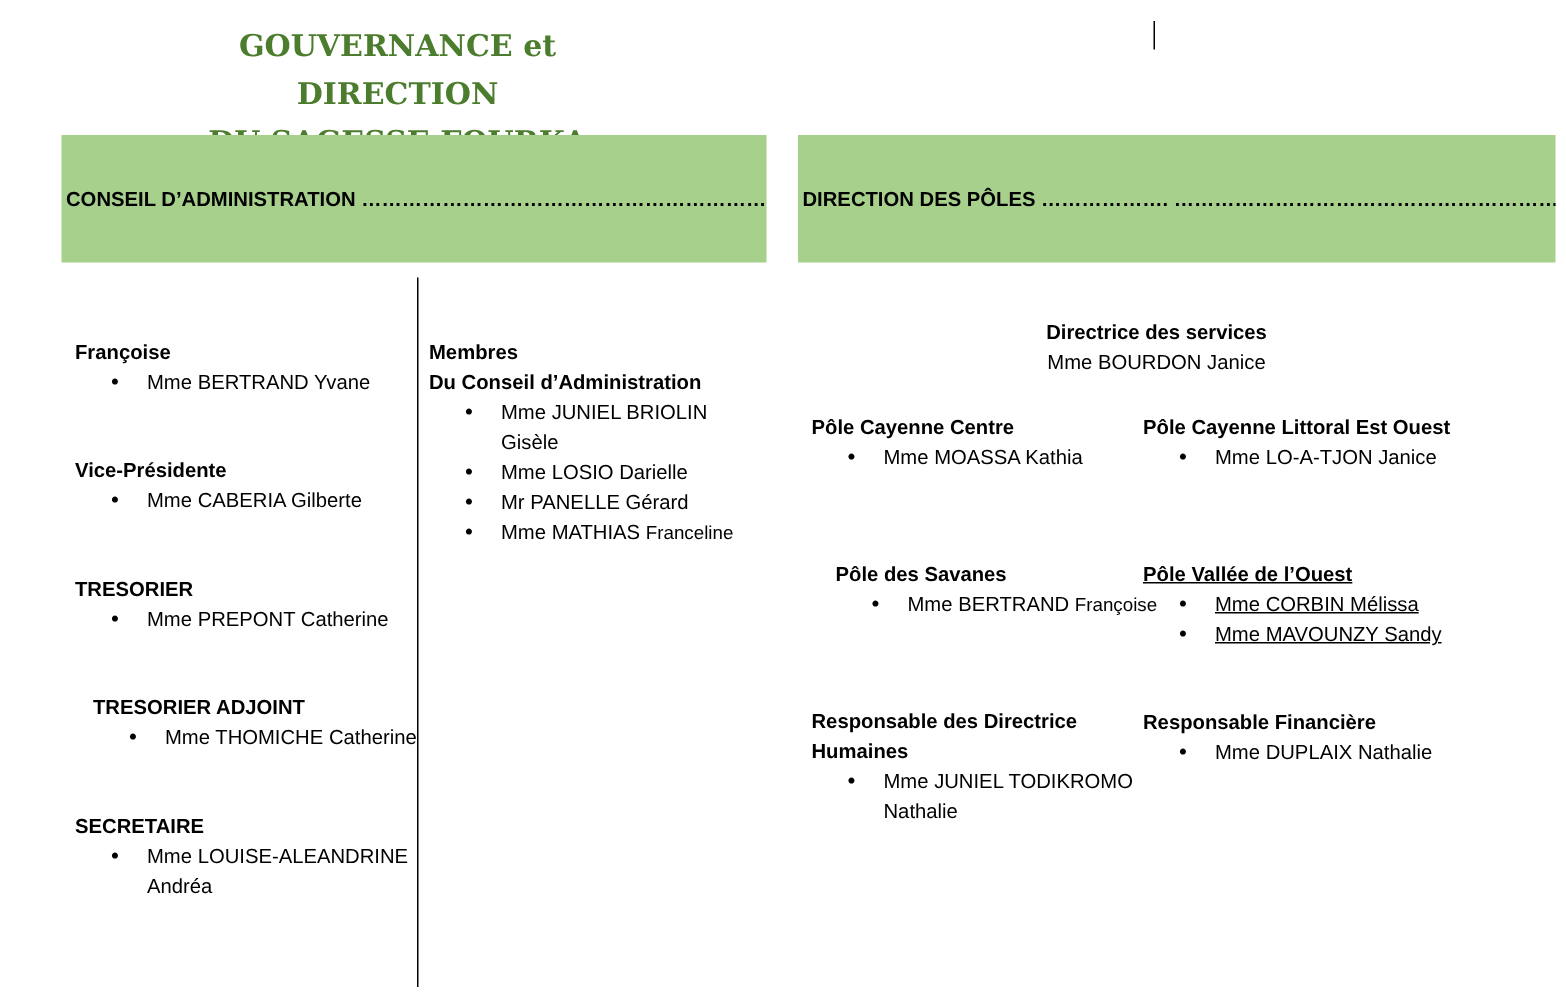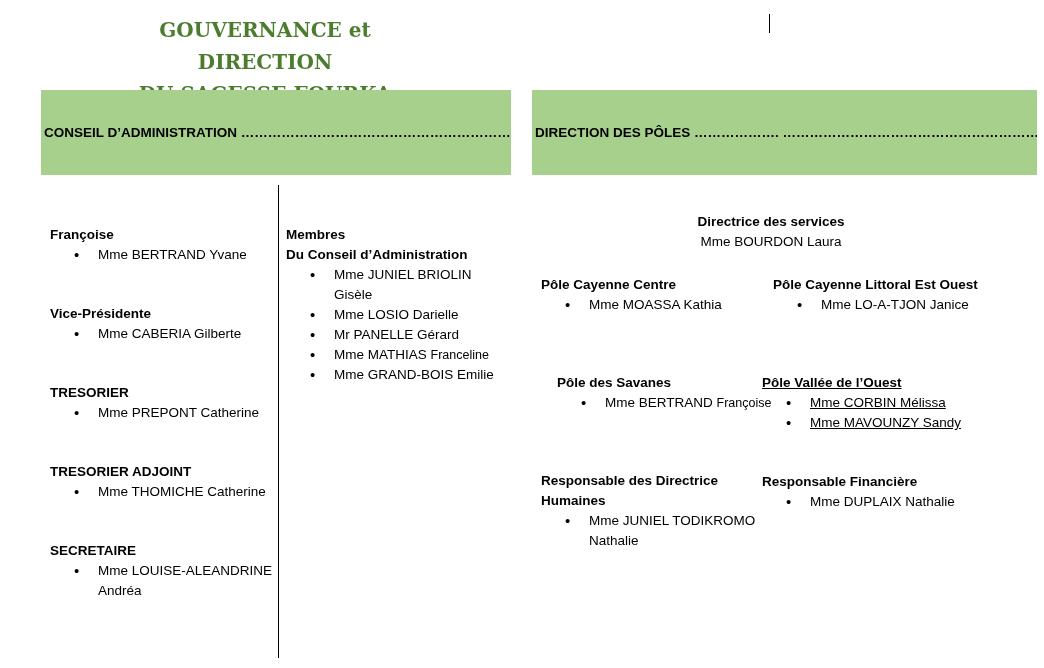--- a/index.html
+++ b/index.html
@@ -56,57 +56,56 @@
   <ul>
       <li>Mme CABERIA Gilberte</li>
     </ul>
 </div>
 <div class="block" style="left:50px; top:383px;">
   <div class="role">TRESORIER</div>
   <ul>
       <li>Mme PREPONT Catherine</li>
     </ul>
 </div>
-<div class="block" style="left:50px; top:462px;">
+<div class="block" style="left:62px; top:462px;">
   <div class="role">TRESORIER ADJOINT</div>
   <ul>
       <li>Mme THOMICHE Catherine</li>
     </ul>
 </div>
 <div class="block" style="left:50px; top:541px; width:228px;">
   <div class="role">SECRETAIRE</div>
   <ul>
       <li>Mme LOUISE-ALEANDRINE Andréa</li>
     </ul>
 </div>
 
 <div class="block" style="left:286px; top:225px; width:230px;">
   <div class="role">Membres</div>
   <div class="role">Du Conseil d’Administration</div>
   <ul style="">
     <li><span>Mme JUNIEL BRIOLIN</span><br><span>Gisèle</span></li>
     <li><span>Mme LOSIO</span> <span>Darielle</span></li>
     <li><span>Mr PANELLE</span> <span>Gérard</span></li>
     <li><span>Mme MATHIAS</span> <span class="small">Franceline</span></li>
-    <li><span>Mme GRAND-BOIS</span> <span>Emilie</span></li>
   </ul>
 </div>
 
 <div class="block" style="left:532px; top:212px; width:478px; text-align:center;">
   <div class="role">Directrice des services</div>
-  <div>Mme BOURDON Laura</div>
+  <div>Mme BOURDON Janice</div>
 </div>
 
 <div class="block" style="left:541px; top:275px; width:220px;">
   <div class="role">Pôle Cayenne Centre</div>
   <ul>
       <li>Mme MOASSA Kathia</li>
     </ul>
 </div>
-<div class="block" style="left:762px; top:275px; width:270px;margin-left:11px;">
+<div class="block" style="left:762px; top:275px; width:270px;">
   <div class="role">Pôle Cayenne Littoral Est Ouest</div>
   <ul>
       <li>Mme LO-A-TJON Janice</li>
     </ul>
 </div>
 <div class="block" style="left:541px; top:373px; width:225px;margin-left:16px;">
   <div class="role">Pôle des Savanes</div>
   <ul>
       <li><span>Mme BERTRAND</span> <span class="small">Françoise</span></li>
     </ul>

